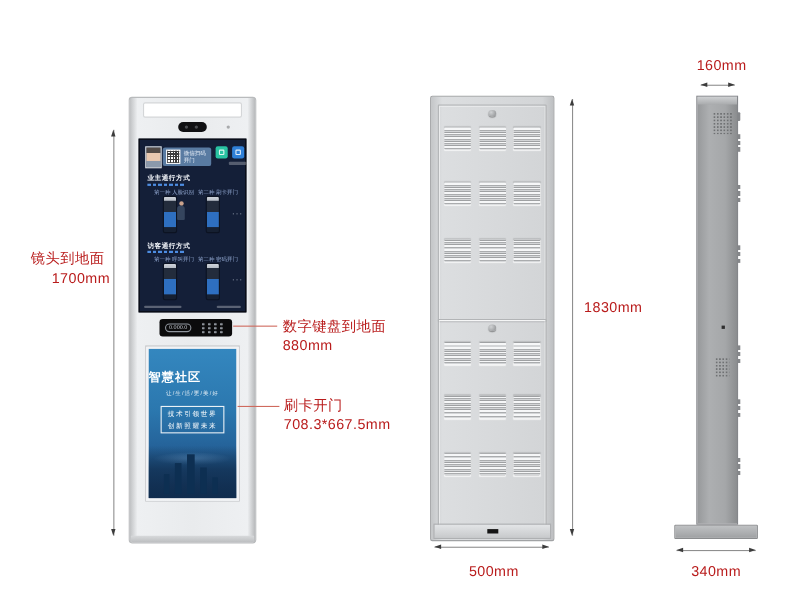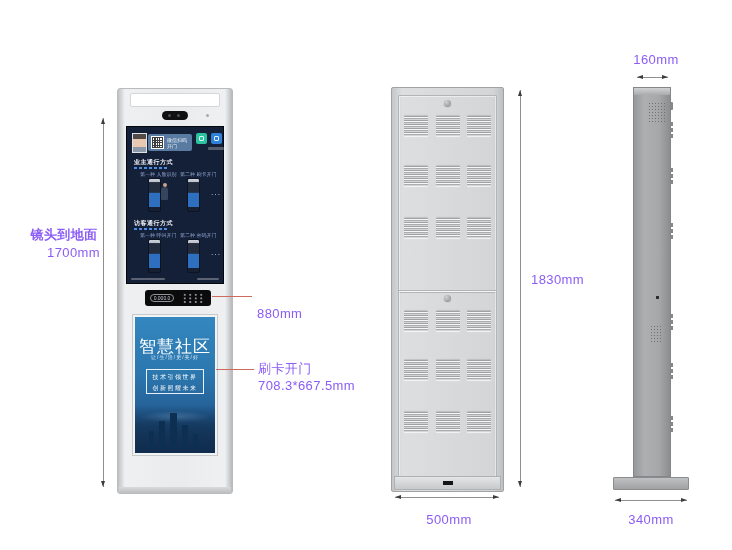--- a/index.html
+++ b/index.html
@@ -1,20 +1,20 @@
 <!DOCTYPE html>
 <html><head>
 <meta charset="utf-8">
 <style>
   html,body{margin:0;padding:0;background:#fff;}
   .canvas{position:relative;width:732px;height:550px;background:#ffffff;overflow:hidden;
           font-family:"Liberation Sans","DejaVu Sans",sans-serif;}
 
   
-  .dim-text{position:absolute;font-size:13px;color:#8b5cf6;letter-spacing:.4px;white-space:nowrap;}
+  .dim-text{position:absolute;font-size:13px;color:#b91c1c;letter-spacing:.4px;white-space:nowrap;}
   .dim-v{position:absolute;width:1px;background:#8f8f8f;}
   .dim-v::before,.dim-v::after{content:"";position:absolute;left:-2px;width:0;height:0;
       border-left:2.5px solid transparent;border-right:2.5px solid transparent;}
   .dim-v::before{top:0;border-bottom:6px solid #3c3c3c;}
   .dim-v::after{bottom:0;border-top:6px solid #3c3c3c;}
   .dim-h{position:absolute;height:1px;background:#8f8f8f;}
   .dim-h::before,.dim-h::after{content:"";position:absolute;top:-2px;width:0;height:0;
       border-top:2.5px solid transparent;border-bottom:2.5px solid transparent;}
   .dim-h::before{left:0;border-right:6px solid #3c3c3c;}
   .dim-h::after{right:0;border-left:6px solid #3c3c3c;}
@@ -59,21 +59,21 @@
 
   .keypad{position:absolute;left:27px;top:201px;width:66px;height:16px;background:#0b0b0c;border-radius:3px;}
   .kp-display{position:absolute;left:5px;top:4px;width:24px;height:8px;border:1px solid #8f959d;border-radius:4px;
       font-size:5px;line-height:7px;text-align:center;color:#c9ced6;box-sizing:border-box;}
   .kp-dots{position:absolute;left:37px;top:3px;width:22px;height:11px;
       background-image:radial-gradient(circle,#8d9299 34%,transparent 42%);background-size:5.5px 3.6px;}
 
   .lightbox{position:absolute;left:15px;top:226px;width:84px;height:140px;box-sizing:border-box;
       border:2px solid #f2f3f5;box-shadow:0 0 0 1px #c7c9cb;
       background:linear-gradient(180deg,#3487bf 0%,#2b77ae 42%,#25639a 65%,#183e66 100%);overflow:hidden;}
-  .lb-title{position:absolute;left:0;top:18px;width:100%;text-align:center;font-size:17px;font-weight:normal;
+  .lb-title{position:absolute;left:0;top:18px;width:100%;text-align:left;font-size:11px;font-weight:bold;
       color:#ffffff;letter-spacing:1px;}
   .lb-sub{position:absolute;left:0;top:37px;width:100%;text-align:center;font-size:5px;
       color:rgba(255,255,255,.85);letter-spacing:1px;}
   .lb-box{position:absolute;left:11px;top:52px;width:58px;height:25px;border:1px solid rgba(255,255,255,.9);
       text-align:center;font-size:6px;line-height:11px;color:#ffffff;letter-spacing:1.5px;padding-top:2px;box-sizing:border-box;}
   .lb-city{position:absolute;left:0;bottom:0;width:100%;height:48px;
       background:linear-gradient(180deg,rgba(24,62,102,0) 0%,rgba(18,48,82,.75) 45%,#102c4e 100%);}
   .lb-glow{position:absolute;bottom:30px;left:5%;width:90%;height:12px;
       background:radial-gradient(ellipse at center,rgba(150,205,255,.45),transparent 70%);}
   .bld{position:absolute;bottom:4px;background:#0d2f52;}
@@ -110,21 +110,21 @@
   .bump{position:absolute;right:-3px;width:3px;background:#85878a;border-radius:1px;}
   .side-dot{position:absolute;left:22px;top:208px;width:3px;height:3px;background:#2e2e2e;}
   .side-base{position:absolute;left:613px;top:477px;width:76px;height:13px;border-radius:1px;
       background:linear-gradient(180deg,#bfc1c3,#9fa1a3);border:1px solid #8a8c8e;box-sizing:border-box;}
 </style>
 </head>
 <body>
 
 <div class="canvas">
 
-  <div class="dim-text" style="left:28px;top:226px;width:72px;text-align:center;font-weight:bold;">镜头到地面</div>
+  <div class="dim-text" style="left:28px;top:226px;width:72px;text-align:left;">镜头到地面</div>
   <div class="dim-text" style="left:28px;top:245px;width:72px;text-align:right;">1700mm</div>
   <div class="dim-v" style="left:103px;top:118px;height:369px;"></div>
 
   <div class="kiosk">
     <div class="lightbar"></div>
     <div class="campill">
       <i class="l1"></i>
       <i class="l2"></i>
     </div>
     <div class="sensordot"></div>
@@ -182,20 +182,21 @@
       <div class="lb-box">
         <div>技术引领世界</div>
         <div>创新照耀未来</div>
       </div>
     </div>
 
     <div class="kiosk-base"></div>
   </div>
 
   <div class="ann-line" style="left:212px;top:296px;width:40px;"></div>
+  <div class="dim-text" style="left:257px;top:288px;">数字键盘到地面</div>
   <div class="dim-text" style="left:257px;top:306px;">880mm</div>
 
   <div class="ann-line" style="left:216px;top:369px;width:38px;"></div>
   <div class="dim-text" style="left:258px;top:360px;">刷卡开门</div>
   <div class="dim-text" style="left:258px;top:378px;">708.3*667.5mm</div>
 
   <div class="cabinet">
     <div class="panel upper"></div>
     <div class="panel lower"></div>
     <div class="knob" style="top:12px;"></div>

